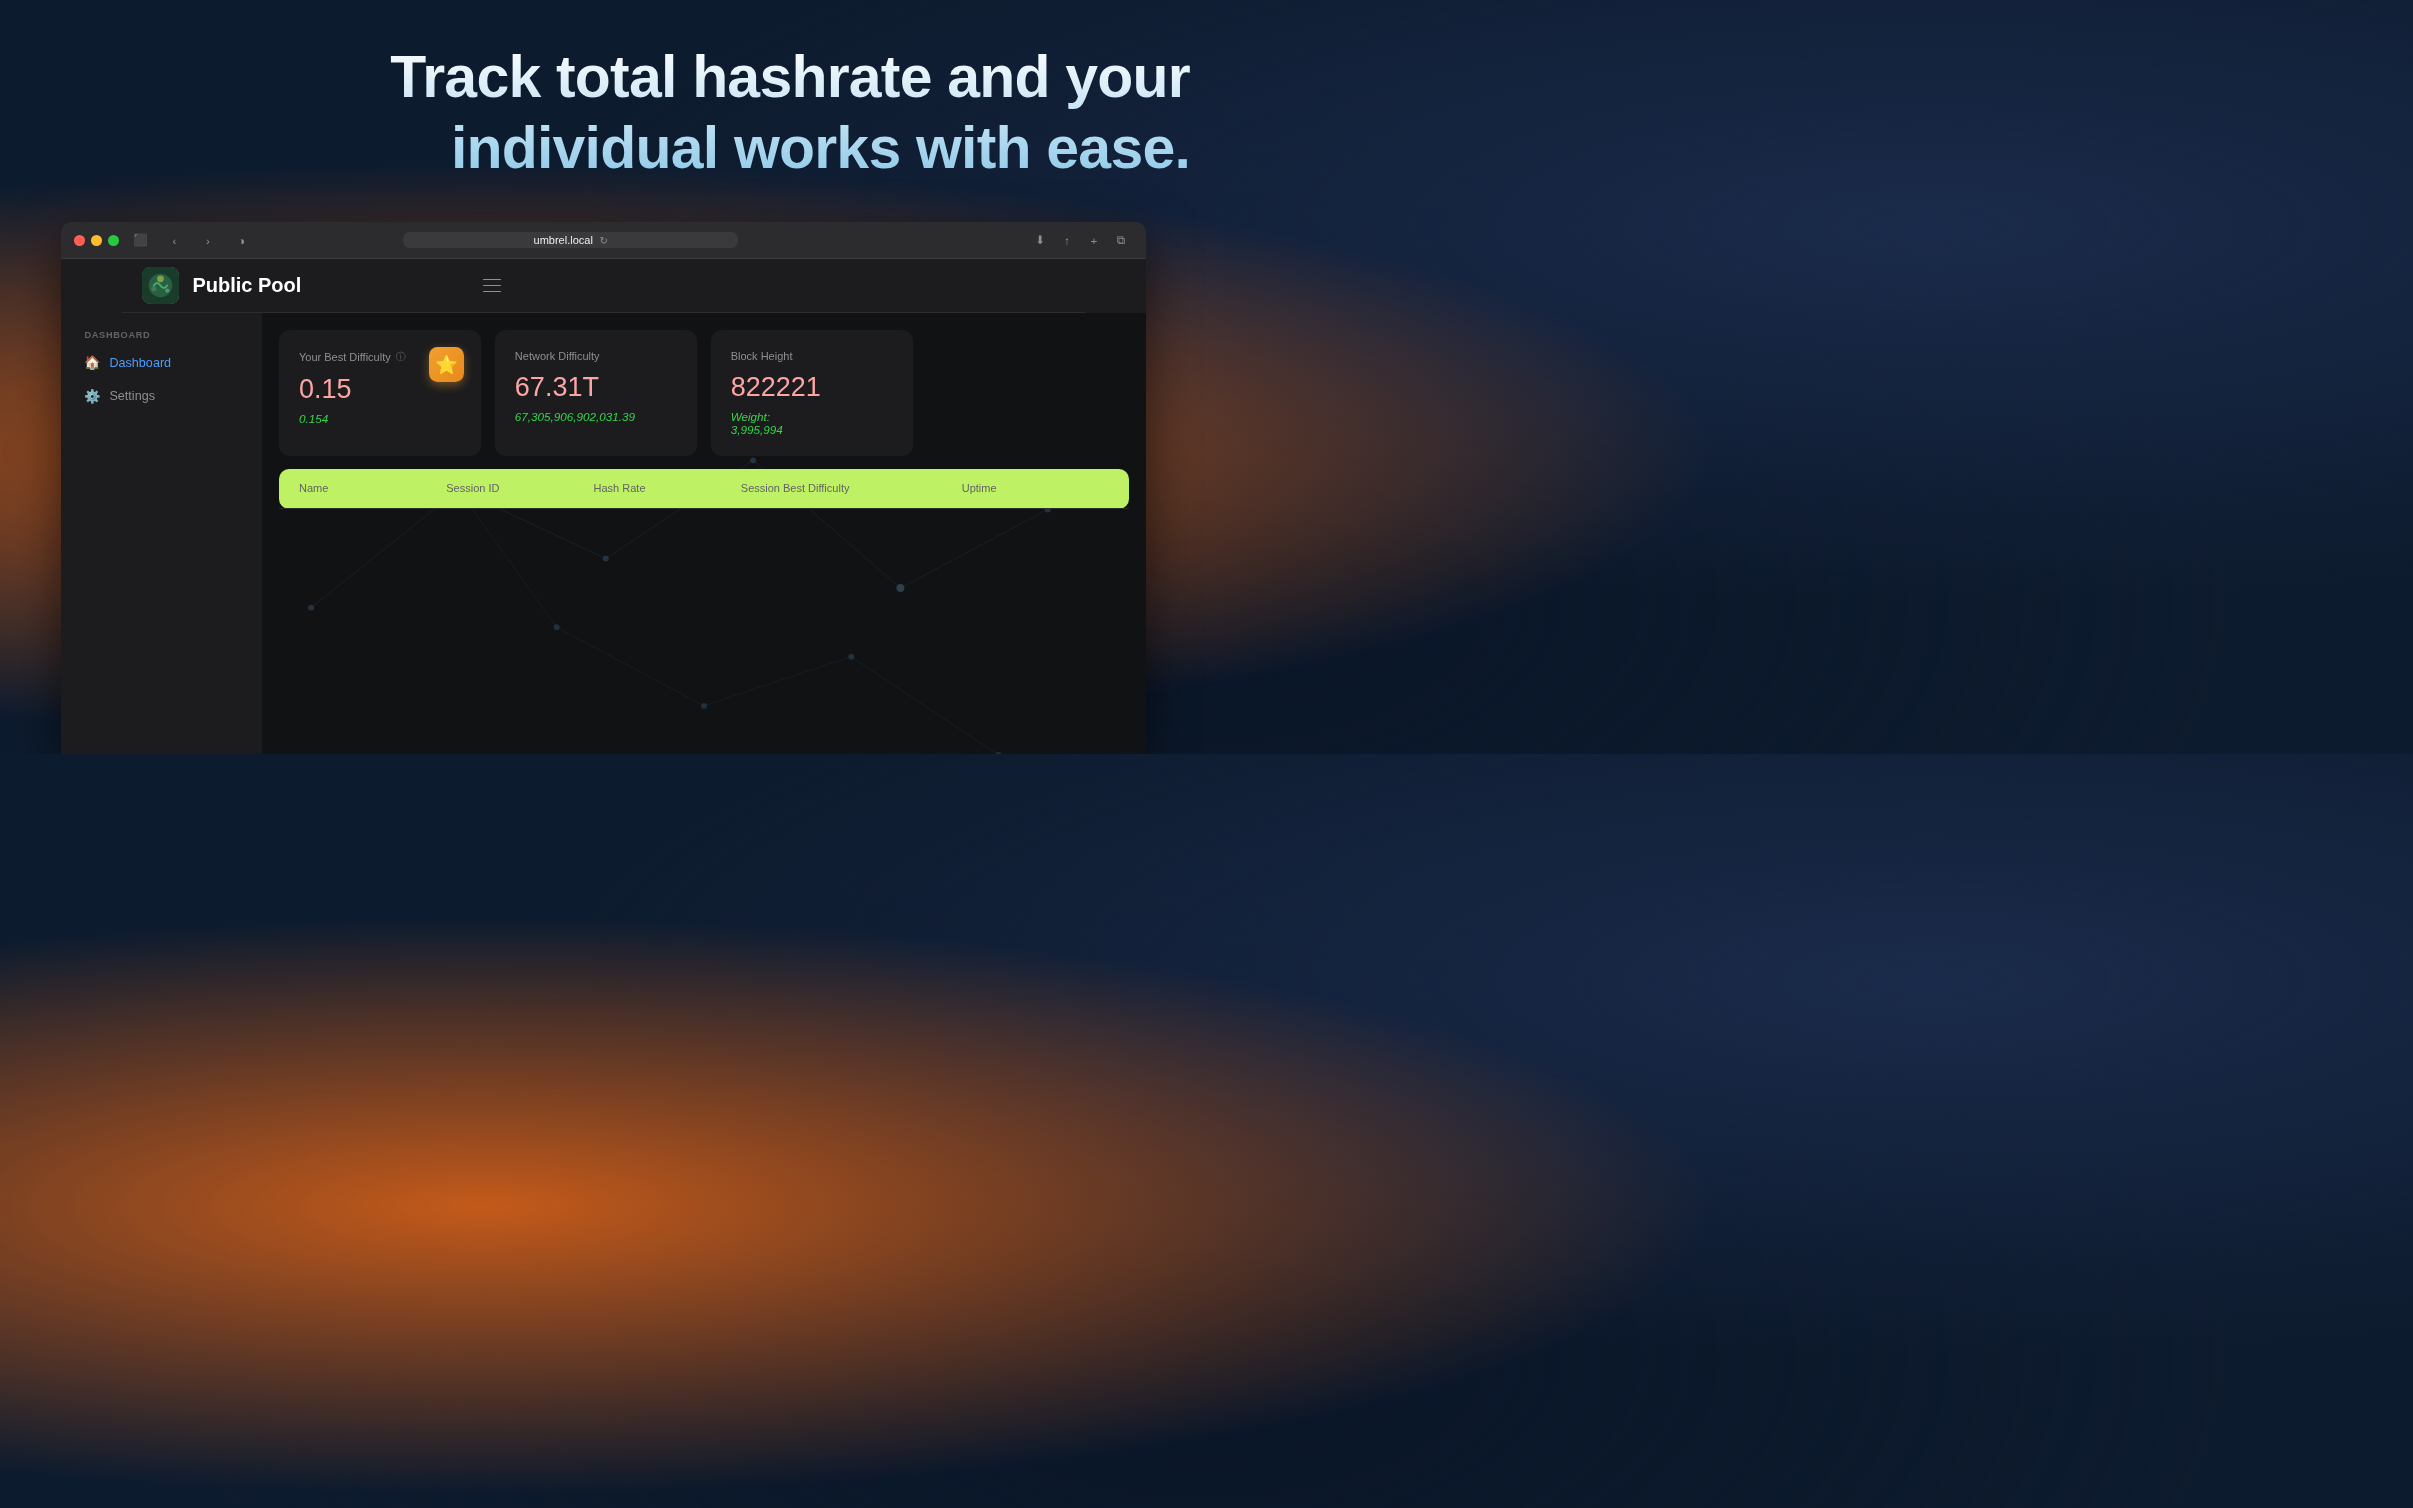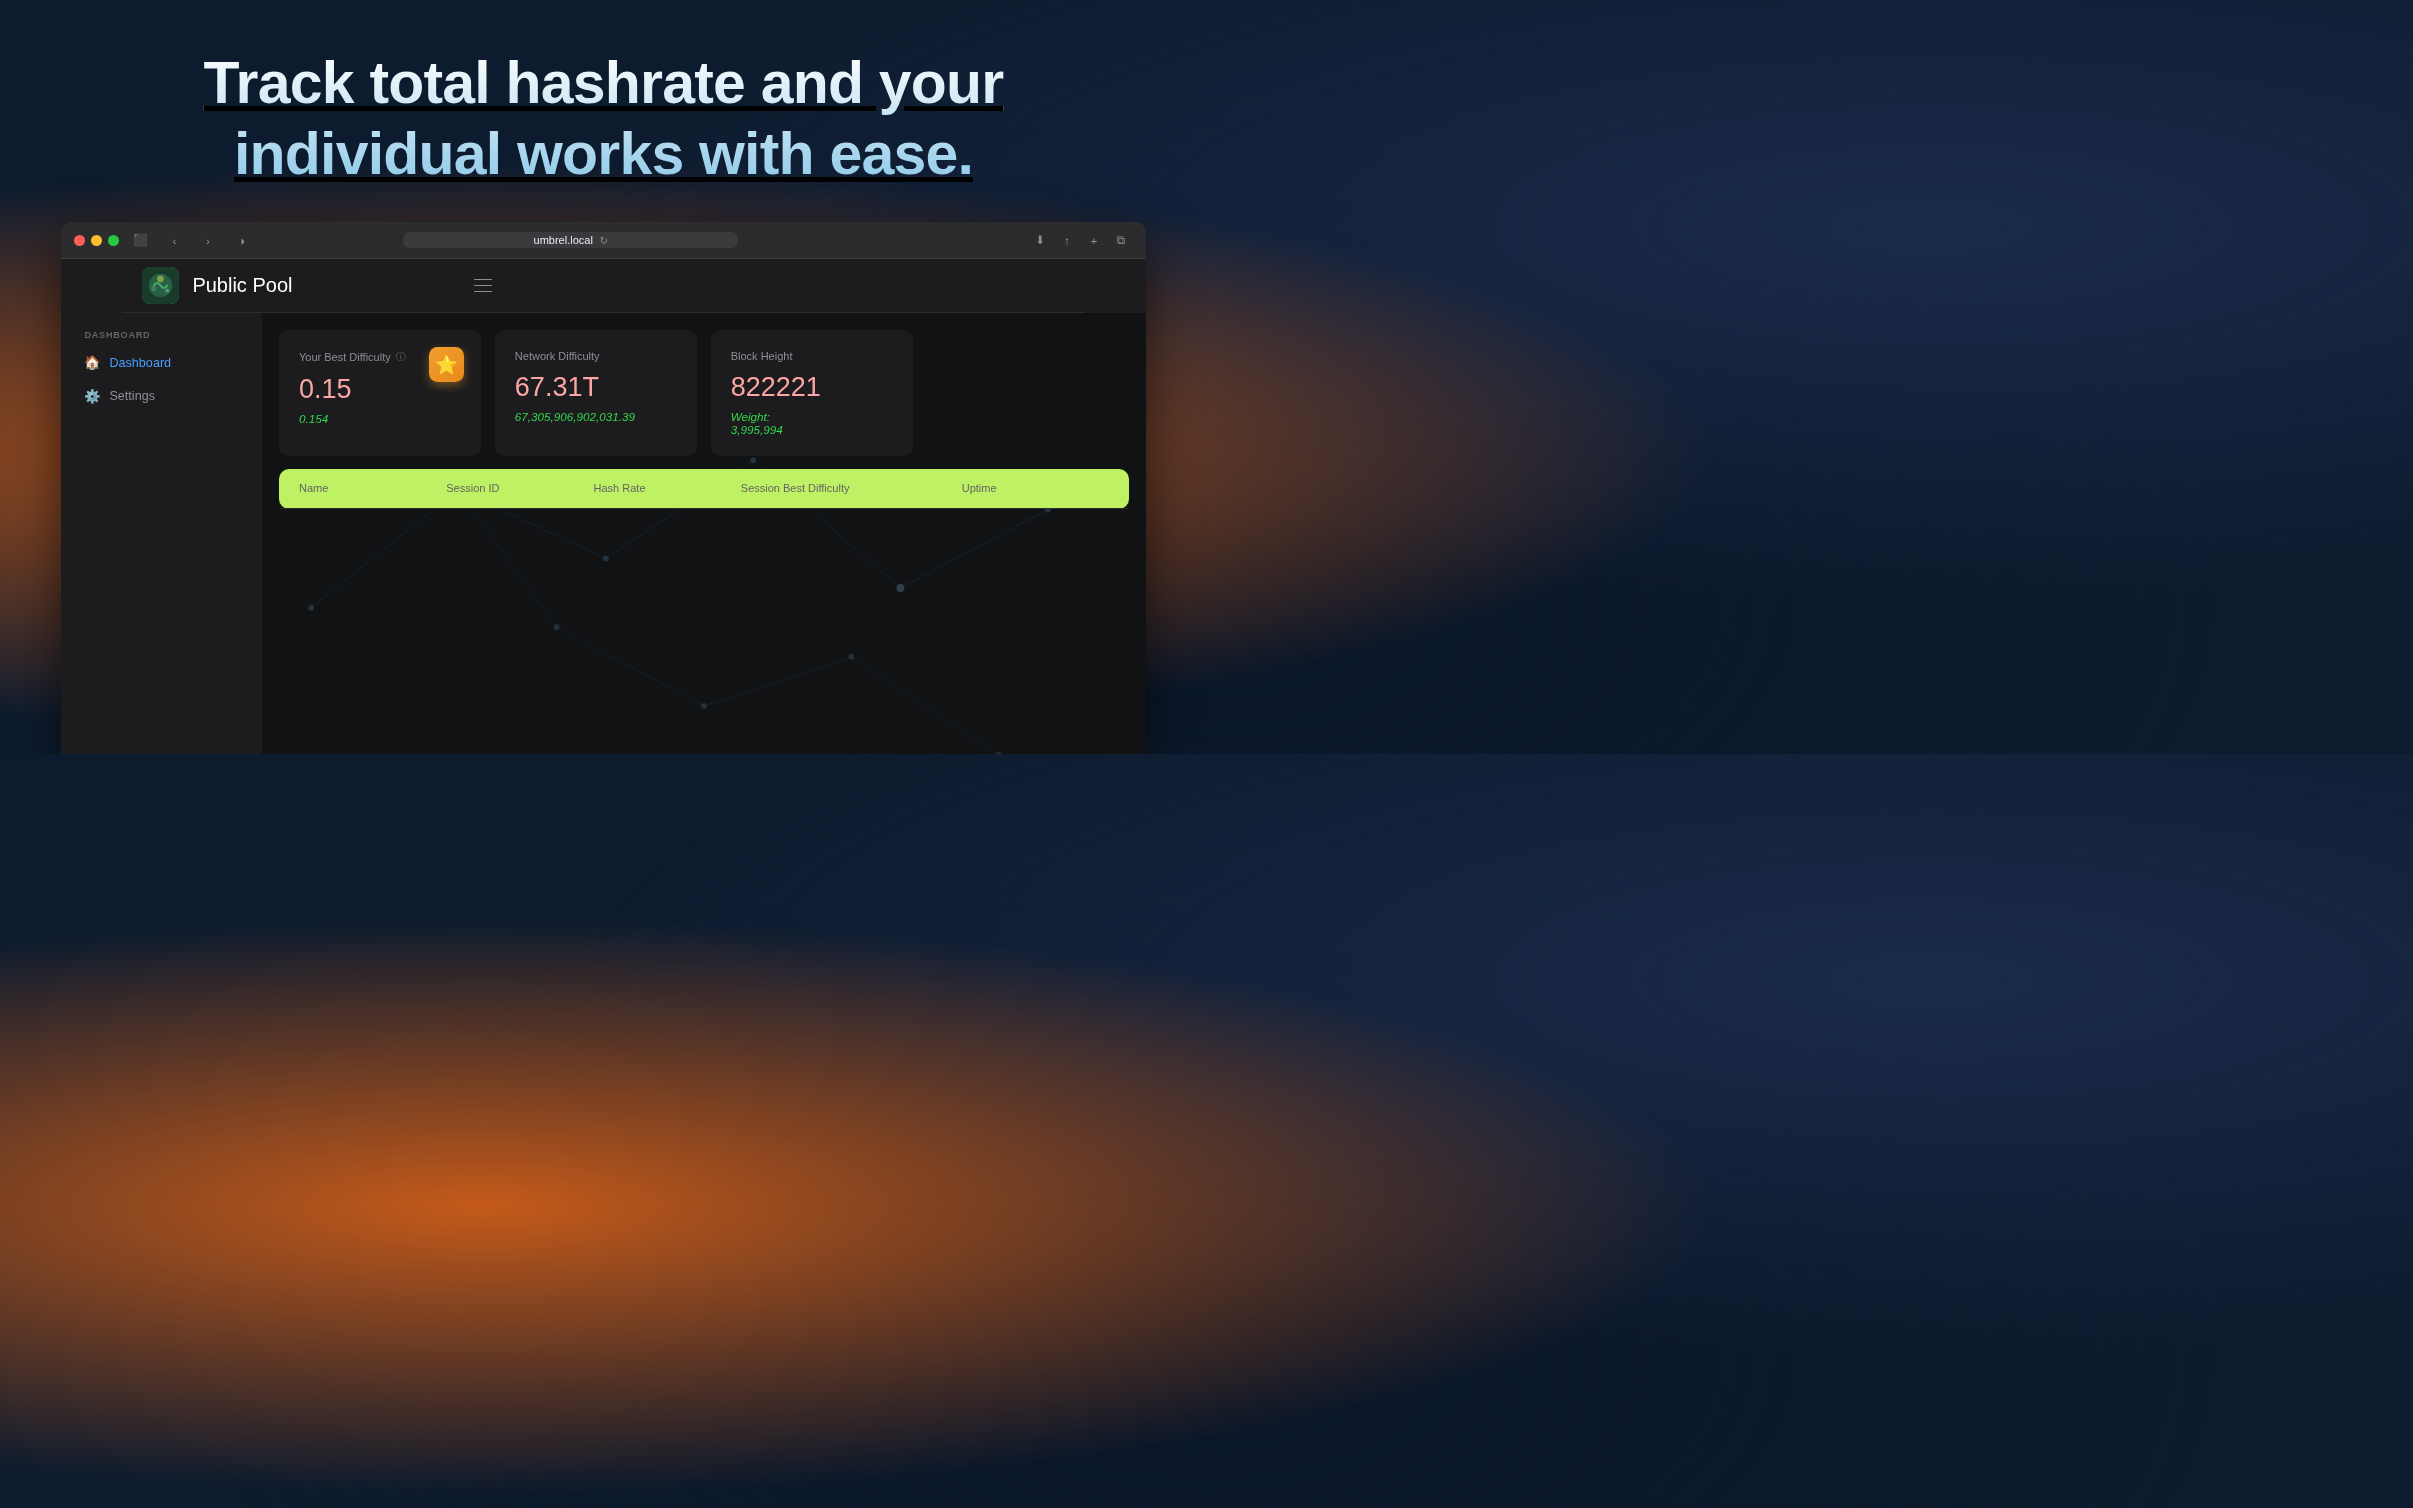--- a/index.html
+++ b/index.html
@@ -11,26 +11,25 @@
       font-family: -apple-system, BlinkMacSystemFont, 'SF Pro Display', 'Segoe UI', sans-serif;
       background: radial-gradient(ellipse at 20% 60%, #c45a1a 0%, transparent 45%),
                   radial-gradient(ellipse at 80% 30%, #1a2a4a 0%, transparent 50%),
                   radial-gradient(ellipse at 50% 80%, #0a1628 0%, transparent 60%),
                   #0d1b2e;
       position: relative;
     }
 
     .hero-text {
       position: absolute;
-      top: 31px;
+      top: 25px;
       left: 0; right: 0;
-      text-align: center;
+      text-align: right;
       z-index: 1;
       padding: 17px;
-      text-decoration: underline;
     }
 
     .hero-title {
       font-size: 59px;
       font-weight: 700;
       line-height: 1.2;
       background: linear-gradient(180deg, #ffffff 0%, #8bc8e8 100%);
       -webkit-background-clip: text;
       -webkit-text-fill-color: transparent;
       background-clip: text;
@@ -140,21 +139,21 @@
       overflow: hidden;
       background: linear-gradient(135deg, #2a6b4a, #4a8a5a);
       display: flex;
       align-items: center;
       justify-content: center;
       font-size: 18.4px;
     }
 
     .app-title {
       font-size: 20px;
-      font-weight: 400;
+      font-weight: 700;
       color: #ffffff;
     }
 
     .menu-btn {
       margin-left: 168px;
       display: flex;
       flex-direction: column;
       gap: 4.2px;
       cursor: pointer;
     }

